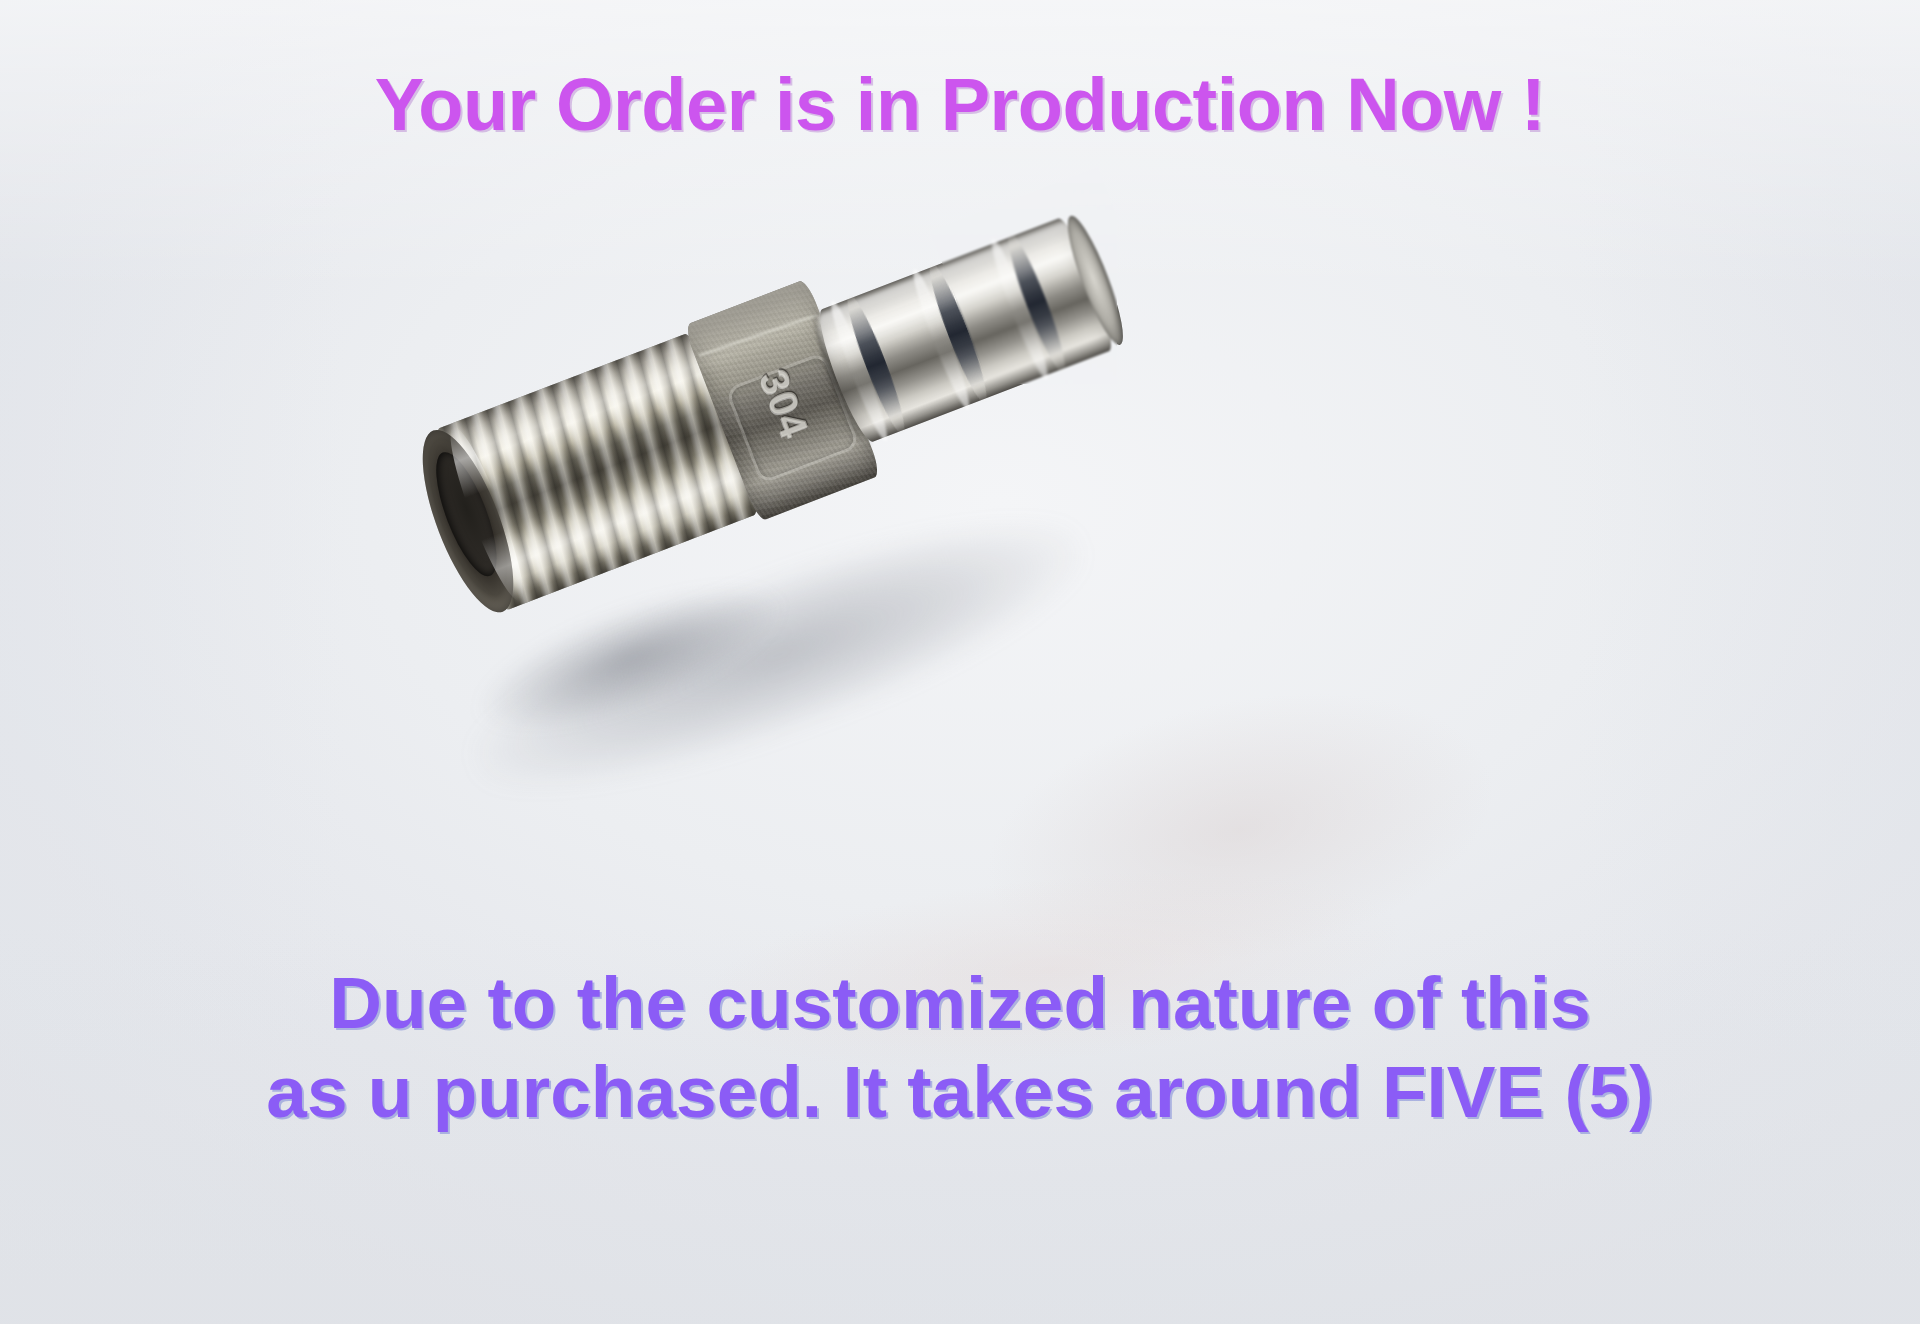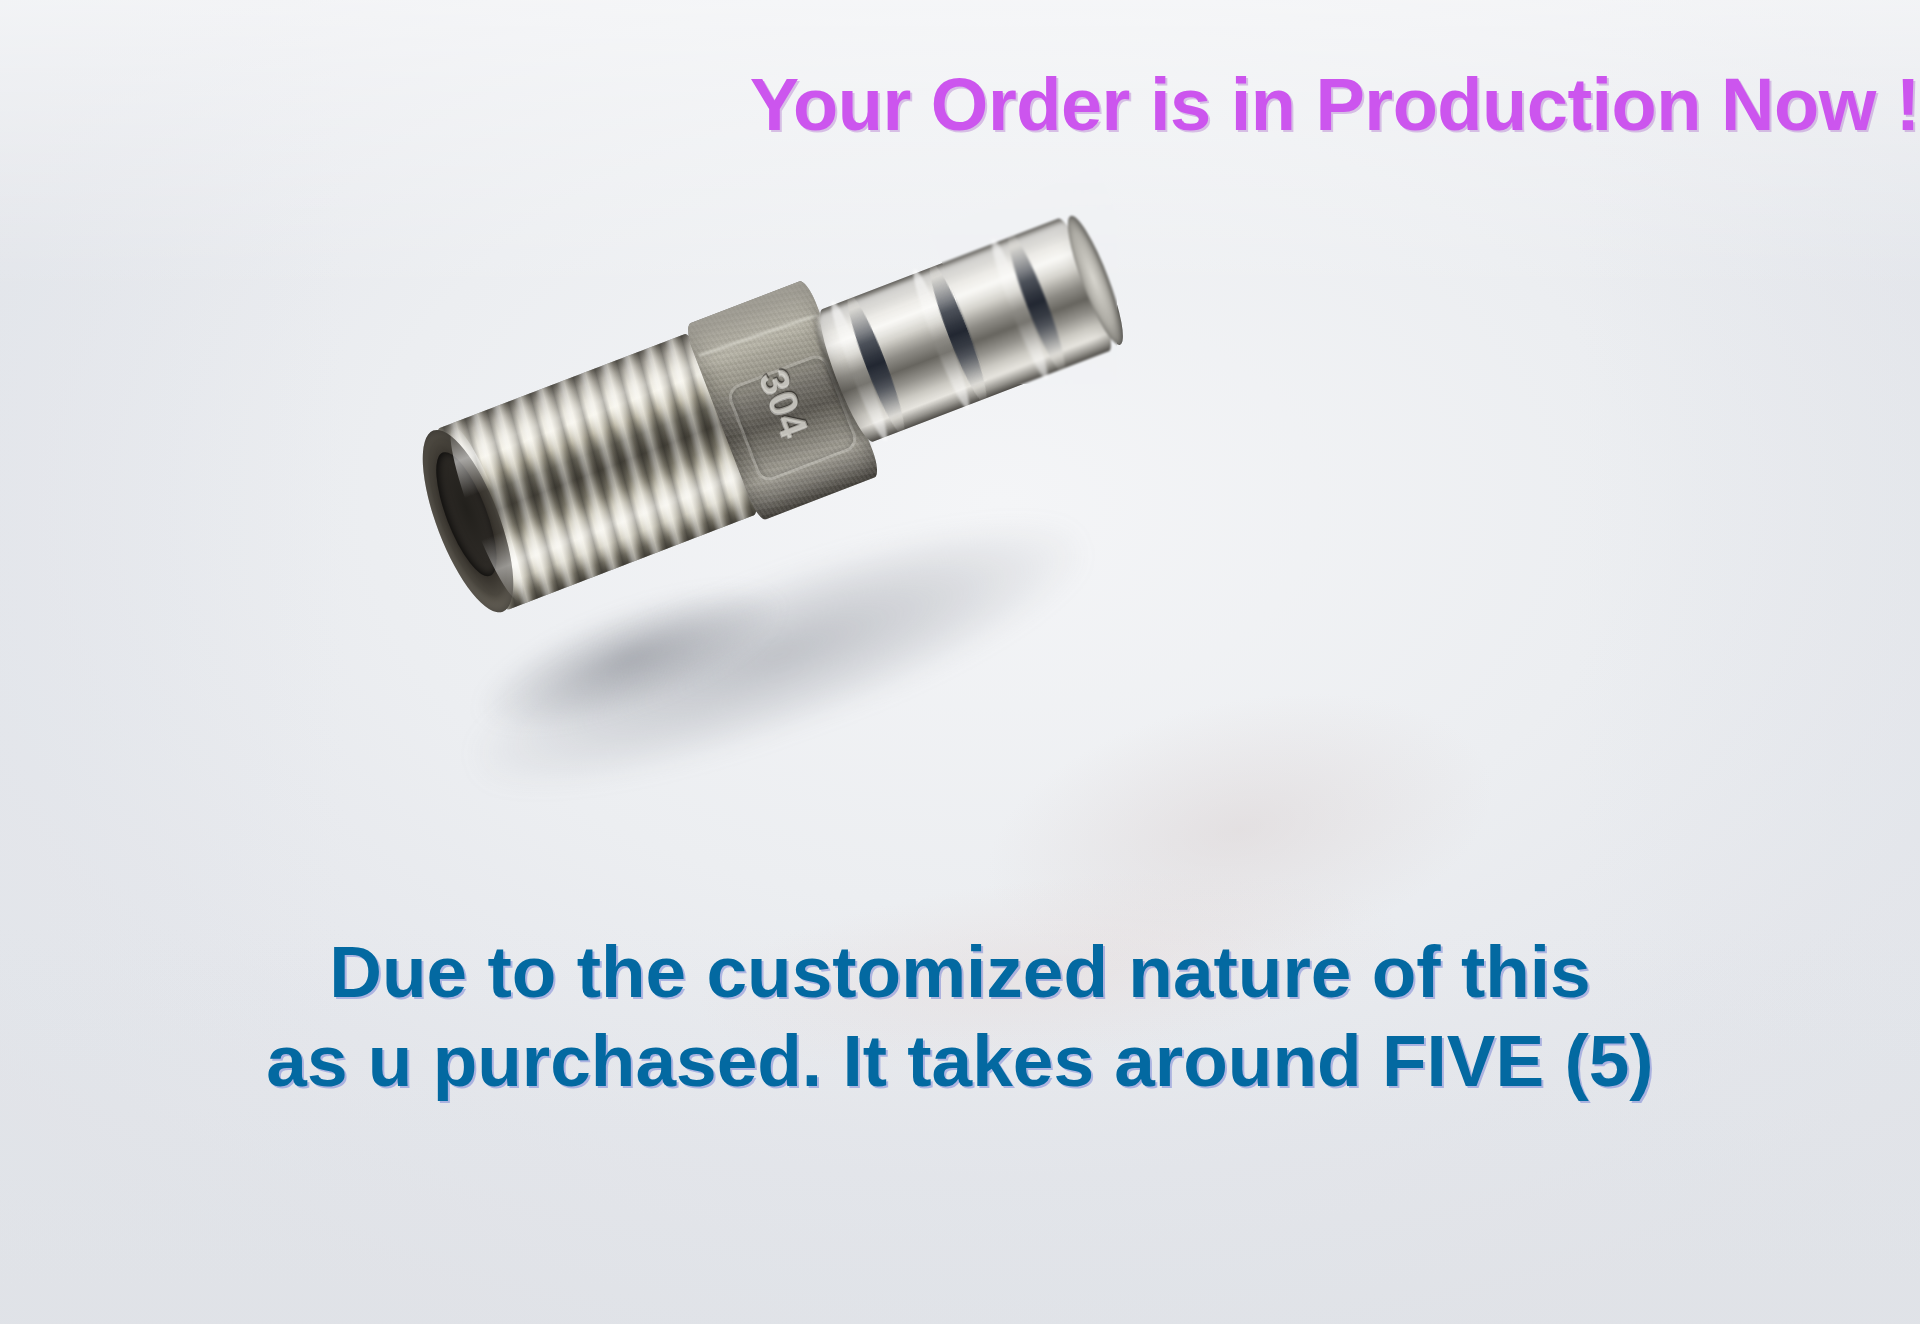--- a/index.html
+++ b/index.html
@@ -49,43 +49,43 @@
     background: radial-gradient(ellipse at center, rgba(228,214,212,0.40) 0%, rgba(228,214,212,0.0) 72%);
     transform: rotate(-6deg);
   }
 
   
   .headline {
     position: absolute;
     left: 0;
     top: 68px;
     width: 1920px;
-    text-align: right;
+    text-align: center;
     font-size: 74px;
     line-height: 1.0;
     font-weight: bold;
     letter-spacing: -0.5px;
     color: #cc55ee;
     text-shadow: 2px 2px 0 rgba(150,70,190,0.30);
     white-space: nowrap;
     pointer-events: none;
   }
 
   
   .body-copy {
     position: absolute;
     left: 60px;
-    top: 927px;
+    top: 958px;
     width: 1800px;
     text-align: center;
     font-size: 73px;
     line-height: 89px;
     font-weight: bold;
     font-stretch: condensed;
-    color: #0369a1;
+    color: #8b5cf6;
     text-shadow: 2px 2px 0 rgba(40,60,200,0.30);
     pointer-events: none;
   }
   .body-copy .line { display: block; white-space: nowrap; }
 
   
   #product {
     position: absolute;
     left: 440px;
     top: 280px;

